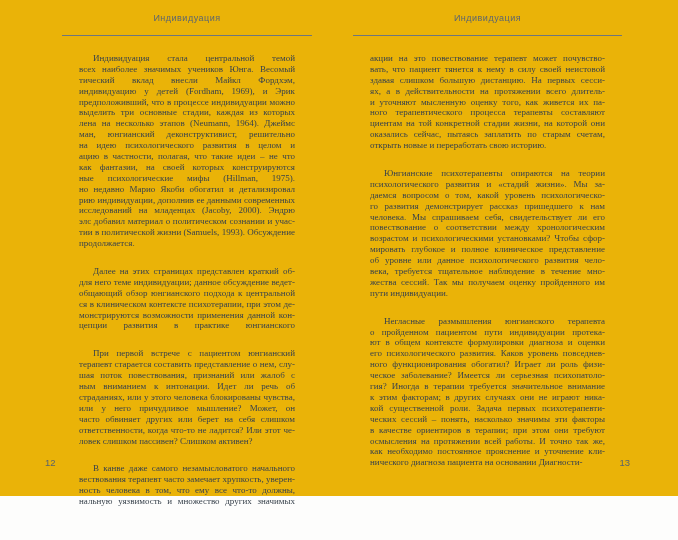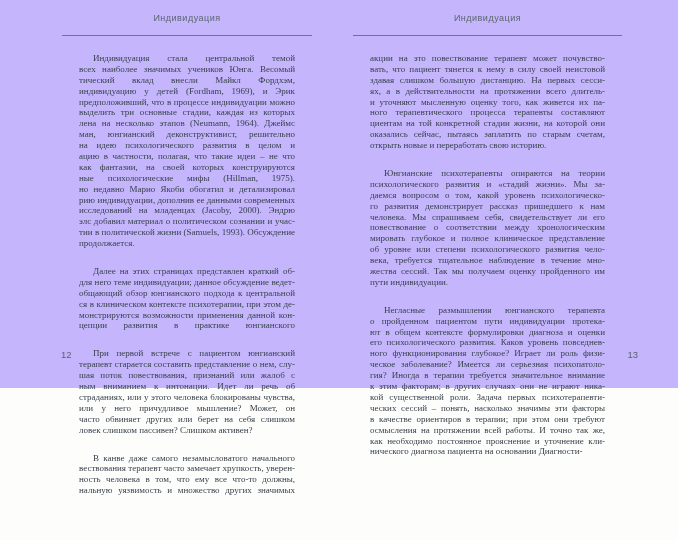--- a/index.html
+++ b/index.html
@@ -6,23 +6,23 @@
   .canvas{
     width:678px;height:540px;
     background:#fdfdfc;
     position:relative;
     overflow:hidden;
     font-family:"Liberation Serif", serif;
     display:flex;
   }
   .page{
     box-sizing:border-box;
-    width:339px;height:388px;
+    width:339px;height:496px;
     position:relative;
-    background:#c4b5fd;
+    background:#eab308;
     padding-top:13px;
   }
   .page.left{padding-left:62px;padding-right:27px;}
   .page.right{padding-left:14px;padding-right:56px;}
   .running-head{
     text-align:center;
     font-family:"Liberation Sans", sans-serif;
     font-size:9px;
     letter-spacing:0.5px;
     color:#5c6670;
@@ -50,22 +50,22 @@
   }
   .line.first{padding-left:14px;}
   .line.last{text-align-last:left;}
   .folio{
     position:absolute;
     bottom:28px;
     font-family:"Liberation Sans", sans-serif;
     font-size:9.5px;
     color:#59636d;
   }
-  .folio.fleft{left:61px;}
-  .folio.fright{right:40px;}
+  .folio.fleft{left:45px;}
+  .folio.fright{right:48px;}
 </style>
 </head>
 <body>
 
 <div class="canvas" style="background: rgb(253, 253, 252);">
 
   <section class="page left">
     <div class="running-head" style="color: rgb(92, 102, 112);">Индивидуация</div>
     <div class="head-rule" style="border-top-color: rgb(110, 118, 126);"></div>
     <div class="bodytext" id="left-body" style="color: rgb(56, 66, 76);">
@@ -98,20 +98,21 @@
           <div class="line last">цепции развития в практике юнгианского психотерапевта.</div>
         </div>
         <div class="para">
           <div class="line first">При первой встрече с пациентом юнгианский психо-</div>
           <div class="line">терапевт старается составить представление о нем, слу-</div>
           <div class="line">шая поток повествования, признаний или жалоб с огром-</div>
           <div class="line">ным вниманием к интонации. Идет ли речь об истинных</div>
           <div class="line">страданиях, или у этого человека блокированы чувства,</div>
           <div class="line">или у него причудливое мышление? Может, он слишком</div>
           <div class="line">часто обвиняет других или берет на себя слишком много</div>
+          <div class="line">ответственности, когда что-то не ладится? Или этот че-</div>
           <div class="line last">ловек слишком пассивен? Слишком активен?</div>
         </div>
         <div class="para">
           <div class="line first">В канве даже самого незамысловатого начального по-</div>
           <div class="line">вествования терапевт часто замечает хрупкость, уверен-</div>
           <div class="line">ность человека в том, что ему все что-то должны, эмоцио-</div>
           <div class="line last">нальную уязвимость и множество других значимых чувств</div>
         </div>
       </div>
     <div class="folio fleft">12</div>
@@ -132,32 +133,33 @@
           <div class="line">оказались сейчас, пытаясь заплатить по старым счетам,</div>
           <div class="line last">открыть новые и переработать свою историю.</div>
         </div>
         <div class="para">
           <div class="line first">Юнгианские психотерапевты опираются на теории</div>
           <div class="line">психологического развития и «стадий жизни». Мы за-</div>
           <div class="line">даемся вопросом о том, какой уровень психологическо-</div>
           <div class="line">го развития демонстрирует рассказ пришедшего к нам</div>
           <div class="line">человека. Мы спрашиваем себя, свидетельствует ли его</div>
           <div class="line">повествование о соответствии между хронологическим</div>
+          <div class="line">возрастом и психологическими установками? Чтобы сфор-</div>
           <div class="line">мировать глубокое и полное клиническое представление</div>
-          <div class="line">об уровне или степени психологического развития чело-</div>
+          <div class="line">об уровне или данное психологического развития чело-</div>
           <div class="line">века, требуется тщательное наблюдение в течение мно-</div>
           <div class="line">жества сессий. Так мы получаем оценку пройденного им</div>
           <div class="line last">пути индивидуации.</div>
         </div>
         <div class="para">
           <div class="line first">Негласные размышления юнгианского терапевта</div>
           <div class="line">о пройденном пациентом пути индивидуации протека-</div>
           <div class="line">ют в общем контексте формулировки диагноза и оценки</div>
           <div class="line">его психологического развития. Каков уровень повседнев-</div>
-          <div class="line">ного функционирования глубокое? Играет ли роль физи-</div>
+          <div class="line">ного функционирования обогатил? Играет ли роль физи-</div>
           <div class="line">ческое заболевание? Имеется ли серьезная психопатоло-</div>
           <div class="line">гия? Иногда в терапии требуется значительное внимание</div>
           <div class="line">к этим факторам; в других случаях они не играют ника-</div>
           <div class="line">кой существенной роли. Задача первых психотерапевти-</div>
           <div class="line">ческих сессий – понять, насколько значимы эти факторы</div>
           <div class="line">в качестве ориентиров в терапии; при этом они требуют</div>
           <div class="line">осмысления на протяжении всей работы. И точно так же,</div>
           <div class="line">как необходимо постоянное прояснение и уточнение кли-</div>
           <div class="line last">нического диагноза пациента на основании Диагности-</div>
         </div>

